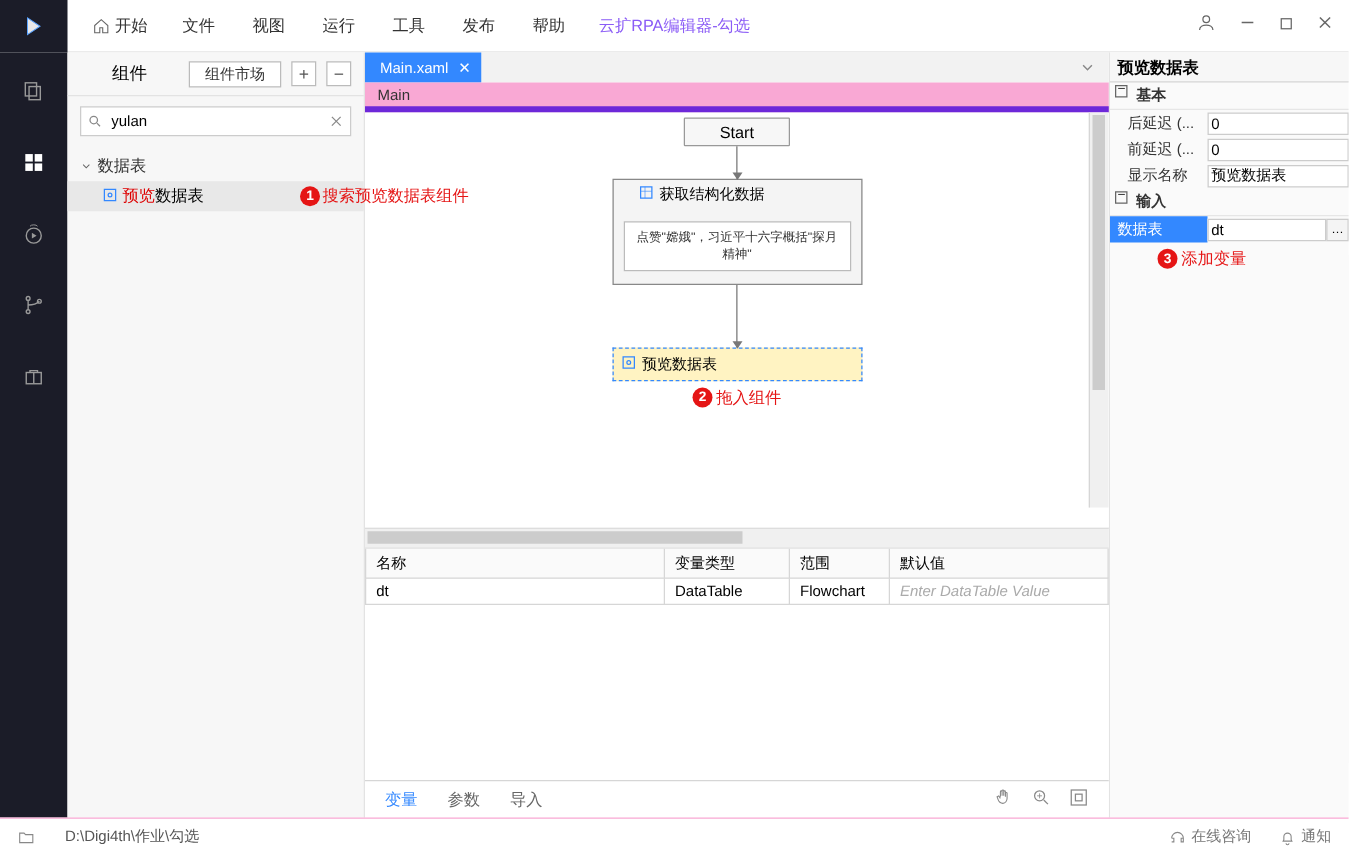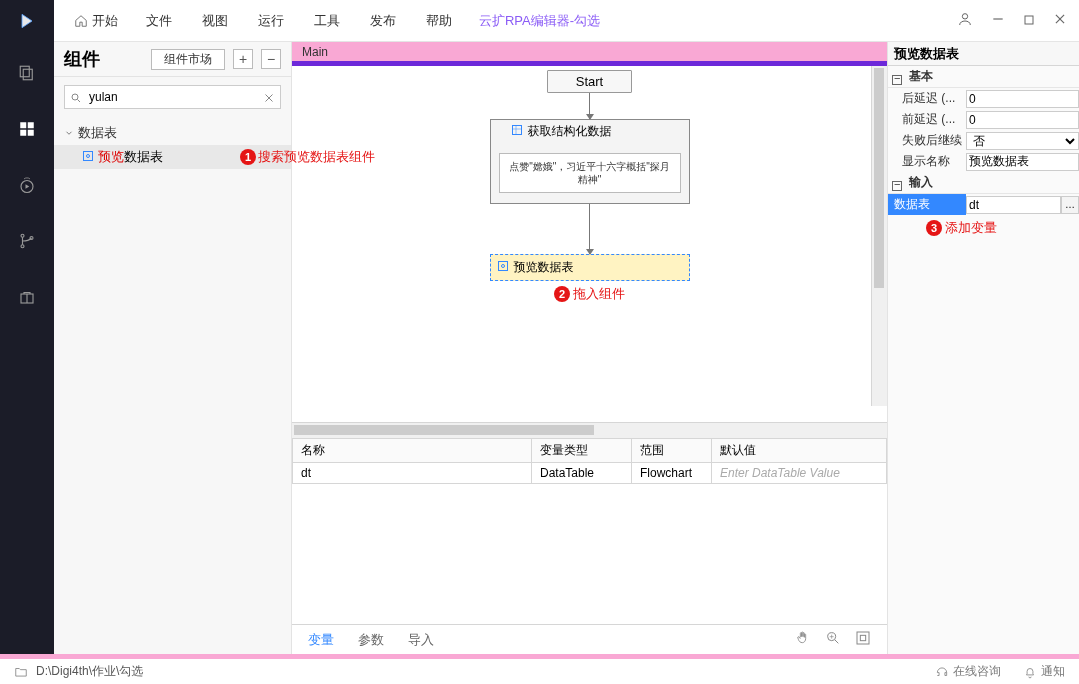--- a/index.html
+++ b/index.html
@@ -11,21 +11,21 @@
 .menu-home { display: flex; align-items: center; gap: 4px; padding: 0 12px; height: 100%; color: #333; font-size: 13px; cursor: pointer; }
 .menu-item { padding: 0 14px; height: 100%; display: flex; align-items: center; color: #333; font-size: 13px; cursor: pointer; }
 .title-center { position: absolute; left: 50%; transform: translateX(-50%); font-size: 13px; color: #8b5cf6; }
 .titlebar-right { display: flex; align-items: center; gap: 18px; padding-right: 12px; }
 .titlebar-right .ticon { color: #666; cursor: pointer; }
 .body-row { flex: 1; display: flex; min-height: 0; }
 .sidebar-nav { width: 54px; background: #1b1c28; display: flex; flex-direction: column; align-items: center; padding-top: 22px; gap: 34px; }
 .sidebar-nav .nicon { color: #aaa; cursor: pointer; }
 .component-panel { width: 238px; background: #f7f7f7; border-right: 1px solid #e3e3e3; display: flex; flex-direction: column; }
 .comp-header { height: 35px; display: flex; align-items: center; padding: 0 10px; gap: 8px; border-bottom: 1px solid #e3e3e3; }
-.comp-header .h-title { font-size: 18px; font-weight: bold; flex: 1; }
+.comp-header .h-title { font-size: 14px; font-weight: normal; flex: 1; text-align: center; }
 .market-btn { font-size: 12px; color: #333; border: 1px solid #bbb; padding: 1px 12px; background: #fff; cursor: pointer; }
 .sq-btn { width: 20px; height: 20px; display: flex; align-items: center; justify-content: center; border: 1px solid #bbb; background: #fff; font-size: 14px; cursor: pointer; color: #555; }
 .search-wrap { padding: 8px 10px; }
 .search-box { position: relative; }
 .search-box input { width: 100%; height: 24px; border: 1px solid #ccc; padding: 0 24px; font-size: 12px; }
 .search-box .sicon { position: absolute; left: 6px; top: 5px; color: #888; }
 .search-box .cicon { position: absolute; right: 6px; top: 5px; color: #888; cursor: pointer; }
 .tree { padding: 4px 0; font-size: 13px; }
 .tree-node { display: flex; align-items: center; padding: 3px 10px; gap: 4px; cursor: pointer; color: #333; }
 .tree-leaf { display: flex; align-items: center; padding: 3px 10px 3px 28px; gap: 4px; cursor: pointer; background: #e8e8e8; position: relative; }
@@ -66,31 +66,31 @@
 .vars-table .vr { display: grid; grid-template-columns: 240px 100px 80px 1fr; }
 .vars-table .placeholder { color: #aaa; font-style: italic; }
 .vars-create { padding: 3px 8px; font-size: 12px; color: #aaa; font-style: italic; }
 .vars-spacer { height: 140px; }
 .vars-footer { height: 30px; border-top: 1px solid #d6d6d6; display: flex; align-items: center; gap: 24px; padding: 0 16px; font-size: 13px; }
 .vars-footer .vtab { color: #666; cursor: pointer; }
 .vars-footer .vtab.active { color: #3388ff; }
 .vars-footer .right { margin-left: auto; display: flex; gap: 14px; color: #888; }
 .props-panel { width: 191px; background: #fafafa; display: flex; flex-direction: column; }
 .props-title { height: 24px; display: flex; align-items: center; padding: 0 6px; font-size: 13px; font-weight: bold; border-bottom: 1px solid #d6d6d6; background: #f7f7f7; }
-.prop-group-h { display: flex; align-items: flex-end; gap: 4px; padding: 2px 4px; font-size: 12px; color: #333; border-bottom: 1px solid #e6e6e6; }
+.prop-group-h { display: flex; align-items: flex-start; gap: 4px; padding: 2px 4px; font-size: 12px; color: #333; border-bottom: 1px solid #e6e6e6; }
 .prop-row { display: flex; align-items: center; font-size: 12px; }
 .prop-row .pl { width: 78px; padding: 2px 4px 2px 14px; color: #333; overflow: hidden; text-overflow: ellipsis; white-space: nowrap; }
 .prop-row .pv { flex: 1; }
 .prop-row .pv input, .prop-row .pv select { width: 100%; border: 1px solid #ccc; height: 18px; font-size: 12px; padding: 0 2px; background: #fff; }
 .prop-row.sel .pl { background: #3388ff; color: #fff; padding-left: 6px; width: 78px; }
 .prop-row.sel .pv { display: flex; }
 .prop-row.sel .pv input { flex: 1; }
 .prop-row.sel .pv .more { width: 18px; height: 18px; border: 1px solid #ccc; background: #f4f4f4; display: flex; align-items: center; justify-content: center; font-size: 10px; cursor: pointer; }
 .anno3 { margin-top: 4px; padding-left: 38px; color: #e51515; font-size: 13px; display: flex; align-items: center; gap: 3px; }
-.statusbar { height: 30px; border-top: 5px solid #f9a8d4; display: flex; align-items: center; padding: 0 14px; font-size: 12px; color: #555; gap: 8px; }
+.statusbar { height: 30px; border-top: 1px solid #f9a8d4; display: flex; align-items: center; padding: 0 14px; font-size: 12px; color: #555; gap: 24px; }
 .statusbar .right { margin-left: auto; display: flex; gap: 22px; align-items: center; color: #777; }
 .statusbar .right span { display: flex; align-items: center; gap: 4px; cursor: pointer; }
 .sq-toggle { width:10px; height:10px; border:1px solid #666; margin-right:3px; position:relative; }
 .sq-toggle::after { content:"−"; position:absolute; top:-4px; left:1px; font-size:11px; }
 </style>
 </head>
 <body>
 
 <div class="titlebar">
   <div class="logo">
@@ -197,20 +197,29 @@
         <span><span class="chromatic">预览</span><span>数据表</span></span>
         <span class="anno">
             <span class="anno-circle">1</span>
             <span>搜索预览数据表组件</span>
           </span>
       </div>
     </div>
   </div>
 
   <div class="main-area">
+    <div class="tab-bar">
+      <div class="tab">
+        <span>Main.xaml</span>
+        <span class="tclose">✕</span>
+      </div>
+      <span class="expand"><svg width="14" height="14" viewBox="0 0 24 24">
+            <path d="M6 9l6 6 6-6" fill="none" stroke="#888" stroke-width="2"></path>
+          </svg></span>
+    </div>
     <div class="breadcrumb">Main</div>
     <div class="canvas-wrap">
       <div class="canvas">
         <div class="canvas-inner">
           <div class="flow">
             <div class="node-start">Start</div>
             <div class="arrow"></div>
             <div class="node-activity">
               <div class="node-head">
                   <span class="sicon-sq"><svg width="12" height="12" viewBox="0 0 24 24">
@@ -294,24 +303,20 @@
       </div>
     <div class="prop-row">
         <div class="pl">后延迟 (...</div>
         <div class="pv"><input value="0" style=""></div>
       </div>
     <div class="prop-row">
         <div class="pl">前延迟 (...</div>
         <div class="pv"><input value="0" style=""></div>
       </div>
     <div class="prop-row">
-        <div class="pl">失败后继续</div>
-        <div class="pv"><select><option>否</option></select></div>
-      </div>
-    <div class="prop-row">
         <div class="pl">显示名称</div>
         <div class="pv"><input value="预览数据表" style=""></div>
       </div>
     <div class="prop-group-h">
         <span class="sq-toggle"></span>
         <b>输入</b>
       </div>
     <div class="prop-row sel">
         <div class="pl">数据表</div>
         <div class="pv">

